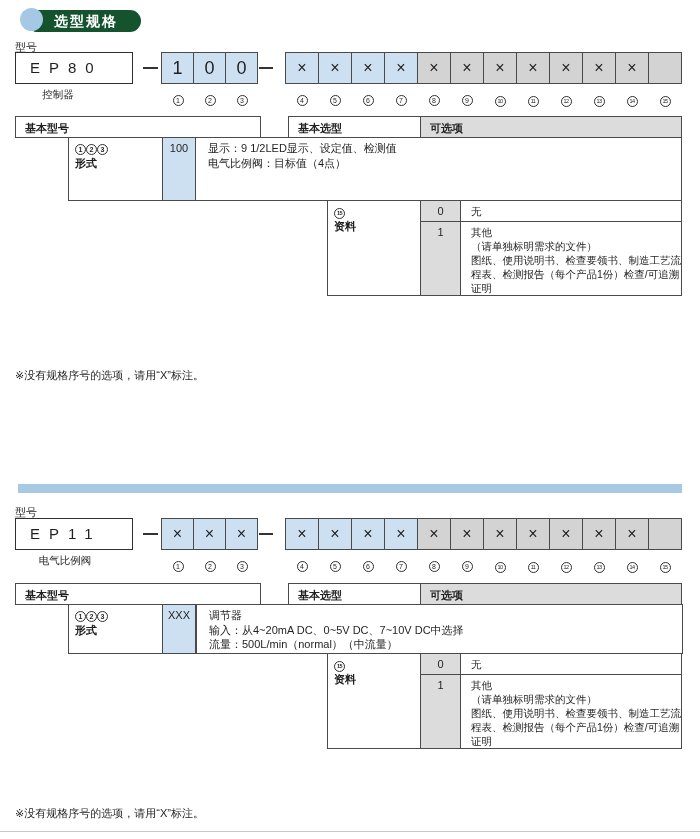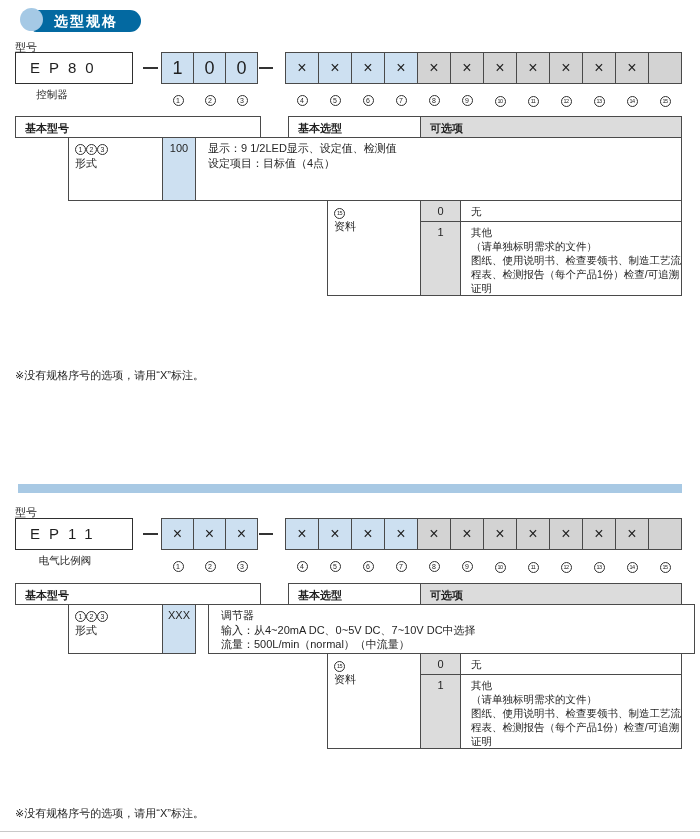--- a/index.html
+++ b/index.html
@@ -18,40 +18,40 @@
   .code-box{position:absolute;box-sizing:border-box;border:1px solid #4a4a4a;display:flex;
     align-items:center;justify-content:center;}
   .code-box .digit{font-size:18px;}
   .code-box .cross{font-size:16px;}
   .cnum{display:inline-flex;width:11px;height:11px;border:1px solid #2f2f2f;border-radius:50%;
     align-items:center;justify-content:center;font-size:7px;line-height:1;box-sizing:border-box;background:#fff;}
   .cnum.two{font-size:5.5px;letter-spacing:-0.5px;}
   .slot-label{position:absolute;width:12px;text-align:center;}
   .cell{position:absolute;box-sizing:border-box;border:1px solid #4a4a4a;font-size:11px;background:#fff;}
   .hcell{padding:4px 0 0 9px;font-weight:600;}
-  .lblcell{padding:3px 0 0 6px;line-height:15px;}
+  .lblcell{padding:3px 0 0 6px;line-height:15px;font-weight:bold;}
   .codecell{text-align:center;padding-top:4px;}
   .txtcell{padding:3px 0 0 12px;line-height:14.5px;}
   .smalltxt{font-size:10.5px;line-height:14px;padding:3px 0 0 10px;}
   .numcell{text-align:center;padding-top:3px;line-height:15px;}
   .note{position:absolute;font-size:11px;}
   .sep-bar{position:absolute;left:18px;top:484px;width:664px;height:9px;}
   .footer-rule{position:absolute;left:0;top:831px;width:700px;height:1px;background:#c9c9c9;}
 </style>
 </head>
 <body>
 
 <div class="page">
   <div class="badge-dot" style="background: rgb(165, 201, 229);"></div>
-  <div class="badge-pill" style="background: #0369a1;">选型规格</div>
+  <div class="badge-pill" style="background: #14532d;">选型规格</div>
   <div id="sections">
       <div class="abs" style="left: 0px; top: 0px; width: 700px; height: 0px;">
         <div class="mlabel" style="left: 15px; top: 40px;">型号</div>
         <div class="model-box" style="left: 15px; top: 52px; width: 118px; height: 32px;">EP80</div>
-        <div class="caption" style="left: 2px; top: 88px; width: 100px;">控制器</div>
+        <div class="caption" style="left: 8px; top: 88px; width: 100px;">控制器</div>
         <div class="dash" style="left: 143px; top: 67px; width: 15px; height: 2px;"></div>
         <div class="dash" style="left: 259px; top: 67px; width: 14px; height: 2px;"></div>
         <div class="code-box" style="left: 161px; top: 52px; width: 33px; height: 32px; background: rgb(205, 224, 241);">
           <span class="digit">1</span>
         </div>
         <div class="slot-label" style="left: 172px; top: 89px;"><div class="cnum">1</div></div>
         <div class="code-box" style="left: 193px; top: 52px; width: 33px; height: 32px; background: rgb(205, 224, 241);">
           <span class="digit">0</span>
         </div>
         <div class="slot-label" style="left: 204px; top: 89px;"><div class="cnum">2</div></div>
@@ -108,21 +108,21 @@
         <div class="cell hcell" style="left: 15px; top: 116px; width: 246px; height: 22px;">基本型号</div>
         <div class="cell hcell" style="left: 288px; top: 116px; width: 133px; height: 22px;">基本选型</div>
         <div class="cell hcell" style="left: 420px; top: 116px; width: 262px; height: 22px; background: rgb(220, 220, 220);">可选项</div>
         <div class="cell lblcell" style="left: 68px; top: 137px; width: 95px; height: 64px;">
           <div><div class="cnum">1</div><div class="cnum">2</div><div class="cnum">3</div></div>
           <div>形式</div>
         </div>
         <div class="cell codecell" style="left: 162px; top: 137px; width: 34px; height: 64px; background: rgb(205, 224, 241);">100</div>
         <div class="cell txtcell" style="left: 195px; top: 137px; width: 487px; height: 64px;">
           <div>显示：9 1/2LED显示、设定值、检测值</div>
-          <div>设定项目：目标值（4点）</div>
+          <div>电气比例阀：目标值（4点）</div>
         </div>
         <div class="cell lblcell" style="left: 327px; top: 200px; width: 94px; height: 96px;">
           <div><div class="cnum two">15</div></div>
           <div>资料</div>
         </div>
         <div class="cell numcell" style="left: 420px; top: 200px; width: 41px; height: 22px; background: rgb(220, 220, 220);">0</div>
         <div class="cell smalltxt" style="left: 460px; top: 200px; width: 222px; height: 22px;">
           <div>无</div>
         </div>
         <div class="cell numcell" style="left: 420px; top: 221px; width: 41px; height: 75px; background: rgb(220, 220, 220);">1</div>
@@ -200,21 +200,21 @@
         <div class="code-box" style="left: 648px; top: 518px; width: 34px; height: 32px; background: rgb(211, 211, 211);"></div>
         <div class="slot-label" style="left: 659px; top: 555px;"><div class="cnum two">15</div></div>
         <div class="cell hcell" style="left: 15px; top: 583px; width: 246px; height: 22px;">基本型号</div>
         <div class="cell hcell" style="left: 288px; top: 583px; width: 133px; height: 22px;">基本选型</div>
         <div class="cell hcell" style="left: 420px; top: 583px; width: 262px; height: 22px; background: rgb(220, 220, 220);">可选项</div>
         <div class="cell lblcell" style="left: 68px; top: 604px; width: 95px; height: 49.5px;">
           <div><div class="cnum">1</div><div class="cnum">2</div><div class="cnum">3</div></div>
           <div>形式</div>
         </div>
         <div class="cell codecell" style="left: 162px; top: 604px; width: 34px; height: 49.5px; background: rgb(205, 224, 241);">XXX</div>
-        <div class="cell txtcell" style="left: 208px; top: 604px; width: 487px; height: 49.5px;">
+        <div class="cell txtcell" style="left: 196px; top: 604px; width: 487px; height: 49.5px;">
           <div>调节器</div>
           <div>输入：从4~20mA DC、0~5V DC、7~10V DC中选择</div>
           <div>流量：500L/min（normal）（中流量）</div>
         </div>
         <div class="cell lblcell" style="left: 327px; top: 652.5px; width: 94px; height: 96px;">
           <div><div class="cnum two">15</div></div>
           <div>资料</div>
         </div>
         <div class="cell numcell" style="left: 420px; top: 652.5px; width: 41px; height: 22px; background: rgb(220, 220, 220);">0</div>
         <div class="cell smalltxt" style="left: 460px; top: 652.5px; width: 222px; height: 22px;">

